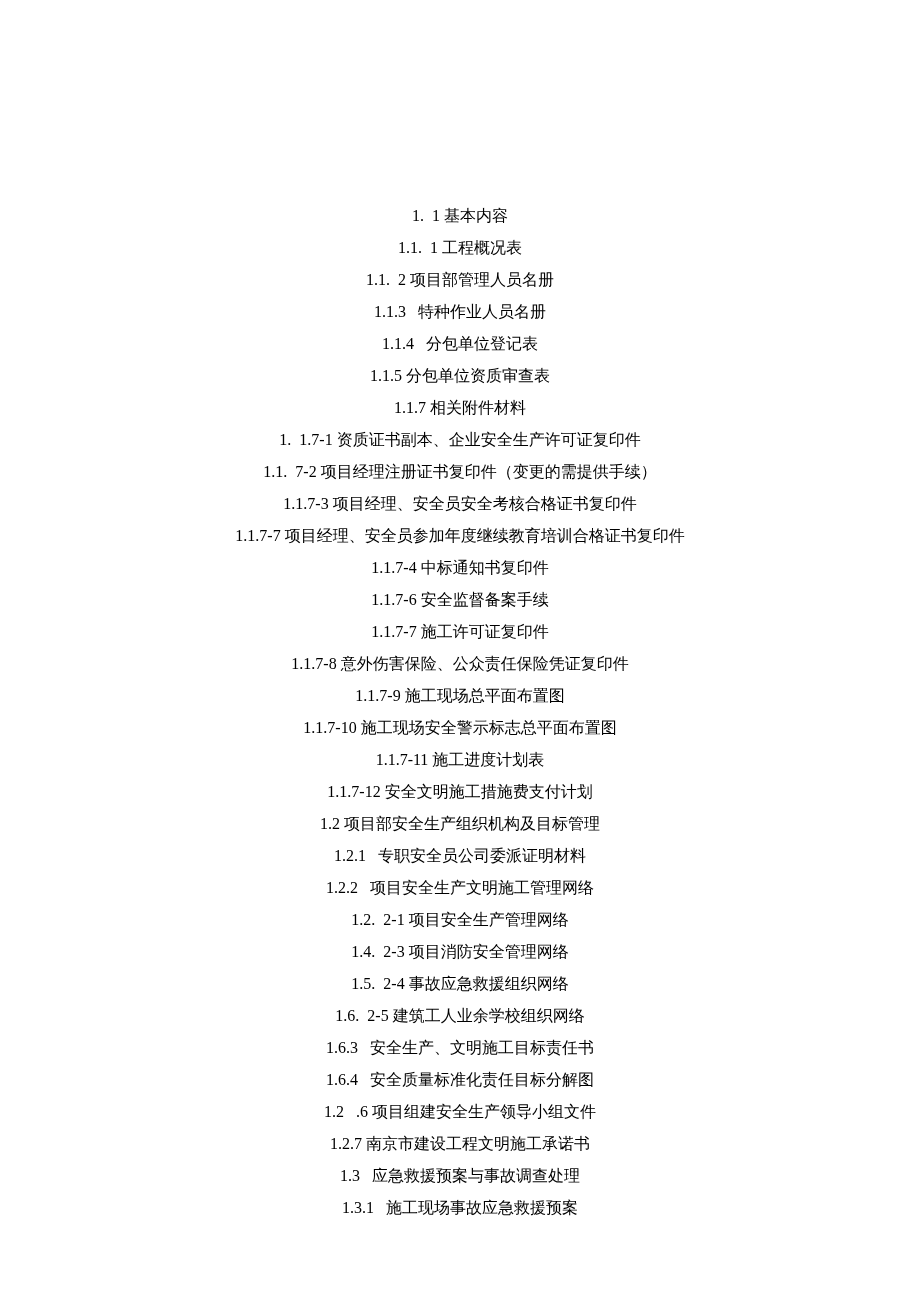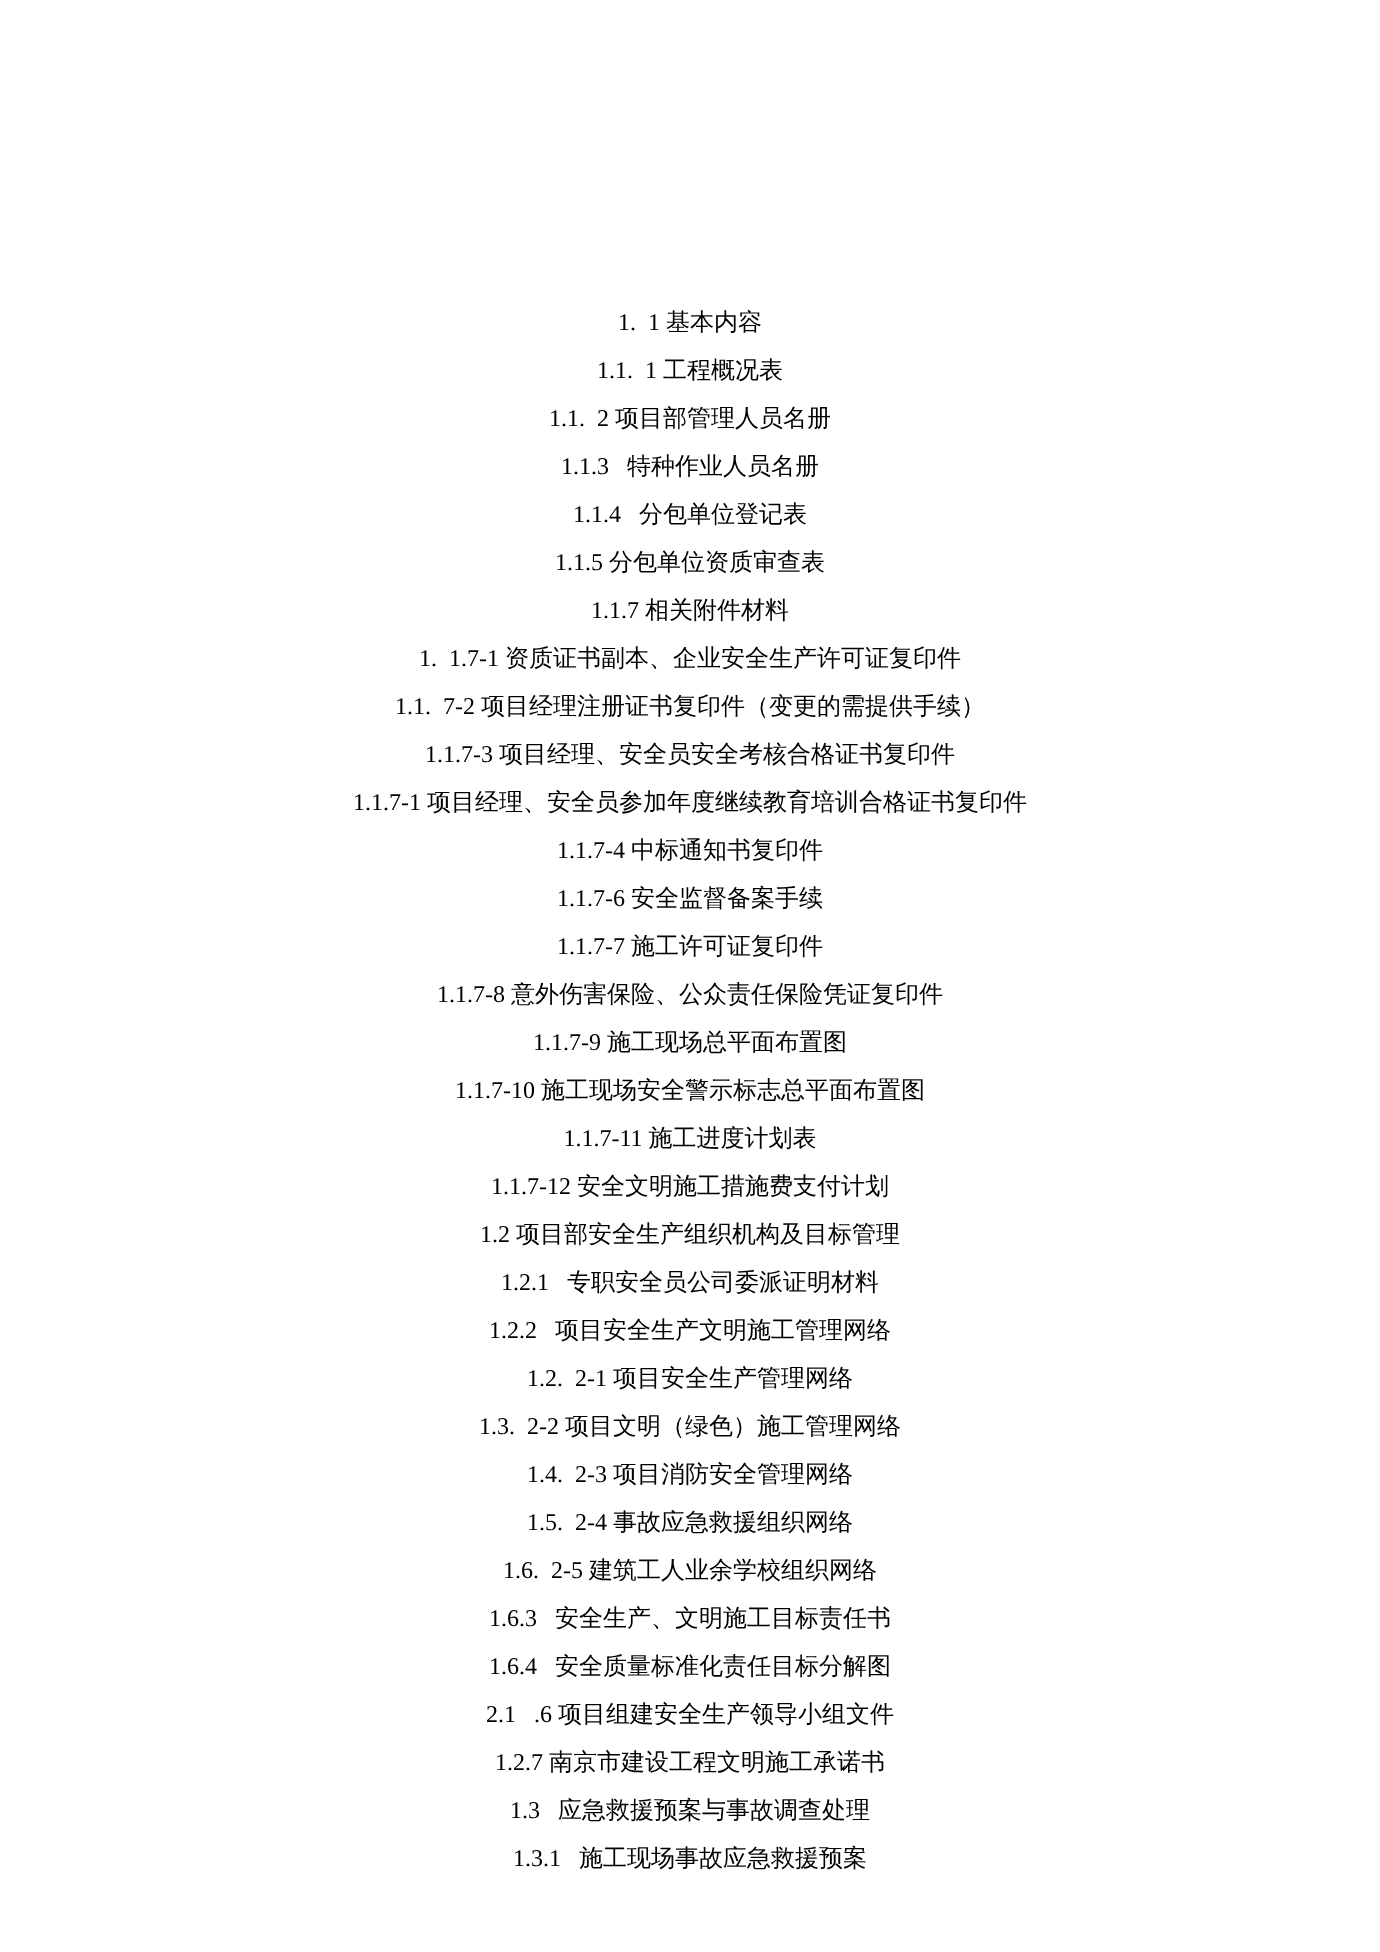--- a/index.html
+++ b/index.html
@@ -28,36 +28,35 @@
 <span class="line">1.  1 基本内容</span>
     <span class="line">1.1.  1 工程概况表</span>
     <span class="line">1.1.  2 项目部管理人员名册</span>
     <span class="line">1.1.3   特种作业人员名册</span>
     <span class="line">1.1.4   分包单位登记表</span>
     <span class="line">1.1.5 分包单位资质审查表</span>
     <span class="line">1.1.7 相关附件材料</span>
     <span class="line">1.  1.7-1 资质证书副本、企业安全生产许可证复印件</span>
     <span class="line">1.1.  7-2 项目经理注册证书复印件（变更的需提供手续）</span>
     <span class="line">1.1.7-3 项目经理、安全员安全考核合格证书复印件</span>
-    <span class="line">1.1.7-1 项目经理、安全员参加年度继续教育培训合格证书复印件</span>
+    <span class="line">1.1.7-7 项目经理、安全员参加年度继续教育培训合格证书复印件</span>
     <span class="line">1.1.7-4 中标通知书复印件</span>
     <span class="line">1.1.7-6 安全监督备案手续</span>
     <span class="line">1.1.7-7 施工许可证复印件</span>
     <span class="line">1.1.7-8 意外伤害保险、公众责任保险凭证复印件</span>
     <span class="line">1.1.7-9 施工现场总平面布置图</span>
     <span class="line">1.1.7-10 施工现场安全警示标志总平面布置图</span>
     <span class="line">1.1.7-11 施工进度计划表</span>
     <span class="line">1.1.7-12 安全文明施工措施费支付计划</span>
     <span class="line">1.2 项目部安全生产组织机构及目标管理</span>
     <span class="line">1.2.1   专职安全员公司委派证明材料</span>
     <span class="line">1.2.2   项目安全生产文明施工管理网络</span>
     <span class="line">1.2.  2-1 项目安全生产管理网络</span>
-    <span class="line">1.3.  2-2 项目文明（绿色）施工管理网络</span>
     <span class="line">1.4.  2-3 项目消防安全管理网络</span>
     <span class="line">1.5.  2-4 事故应急救援组织网络</span>
     <span class="line">1.6.  2-5 建筑工人业余学校组织网络</span>
     <span class="line">1.6.3   安全生产、文明施工目标责任书</span>
     <span class="line">1.6.4   安全质量标准化责任目标分解图</span>
-    <span class="line">2.1   .6 项目组建安全生产领导小组文件</span>
+    <span class="line">1.2   .6 项目组建安全生产领导小组文件</span>
     <span class="line">1.2.7 南京市建设工程文明施工承诺书</span>
     <span class="line">1.3   应急救援预案与事故调查处理</span>
     <span class="line">1.3.1   施工现场事故应急救援预案</span>
   </div>
 
 </body></html>

